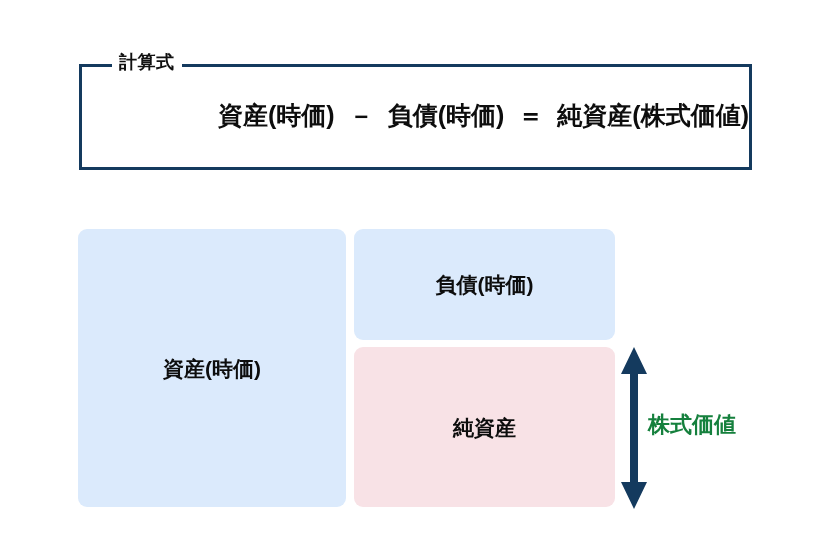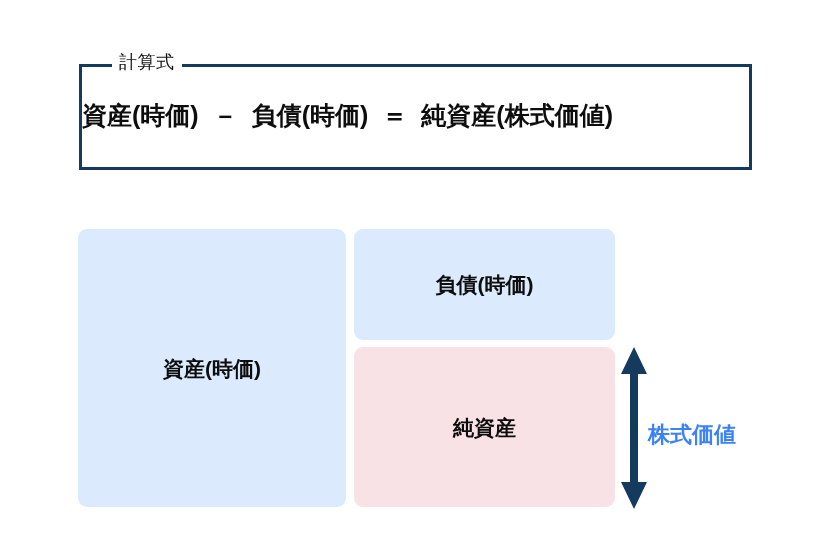--- a/index.html
+++ b/index.html
@@ -33,33 +33,33 @@
     background: transparent;
   }
 
   .formula-legend {
     position: absolute;
     left: 30px;
     top: -14px;
     padding: 0 7px;
     background: #ffffff;
     font-size: 18px;
-    font-weight: normal;
+    font-weight: bold;
     line-height: 1;
     color: #111111;
     letter-spacing: 0.5px;
     white-space: nowrap;
   }
 
   .formula-equation {
     position: absolute;
     left: 0;
     right: 0;
     top: 36px;
-    text-align: left;
+    text-align: right;
     font-size: 25px;
     font-weight: bold;
     line-height: 1;
     color: #0d0d0d;
     white-space: nowrap;
   }
   .formula-equation .op {
     display: inline-block;
     margin: 0 14px;
   }
@@ -115,24 +115,24 @@
     width: 26px;
     height: 164px;
   }
   .arrow-wrap svg {
     display: block;
   }
 
   .arrow-label {
     position: absolute;
     left: 648px;
-    top: 424px;
+    top: 414px;
     font-size: 22px;
     font-weight: bold;
-    color: #3b82f6;
+    color: #15803d;
     line-height: 1;
     white-space: nowrap;
   }
 </style>
 </head>
 <body>
 
 <div id="canvas">
 
   <div class="formula-box">

